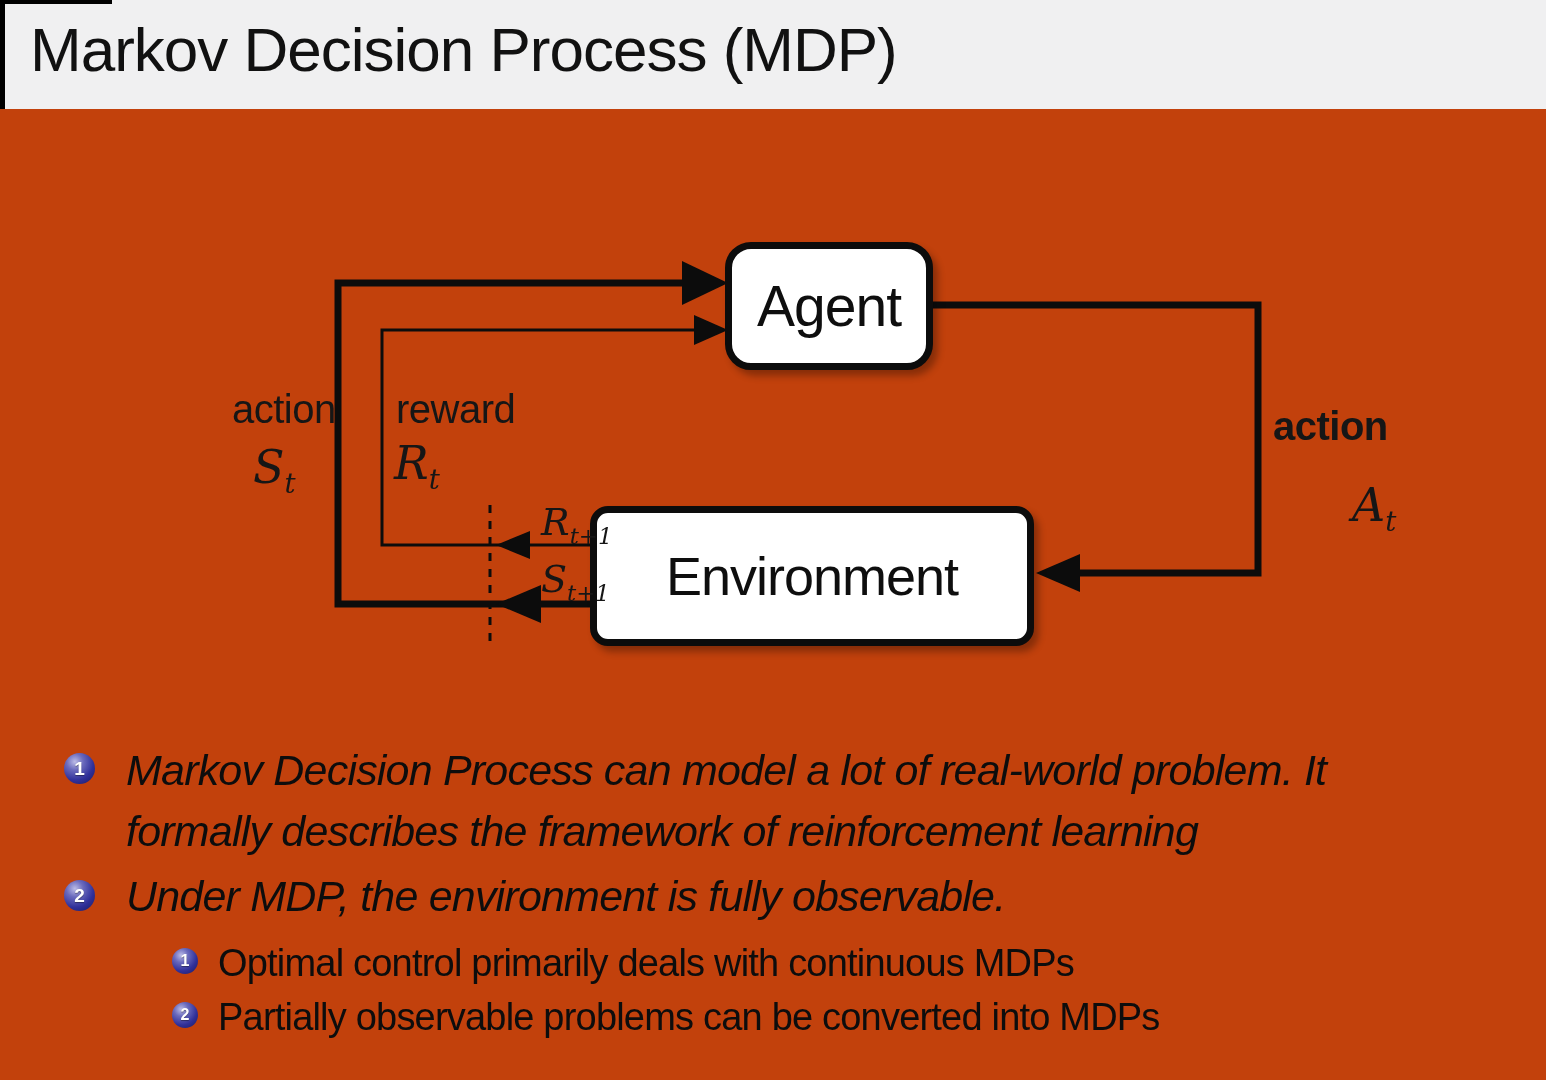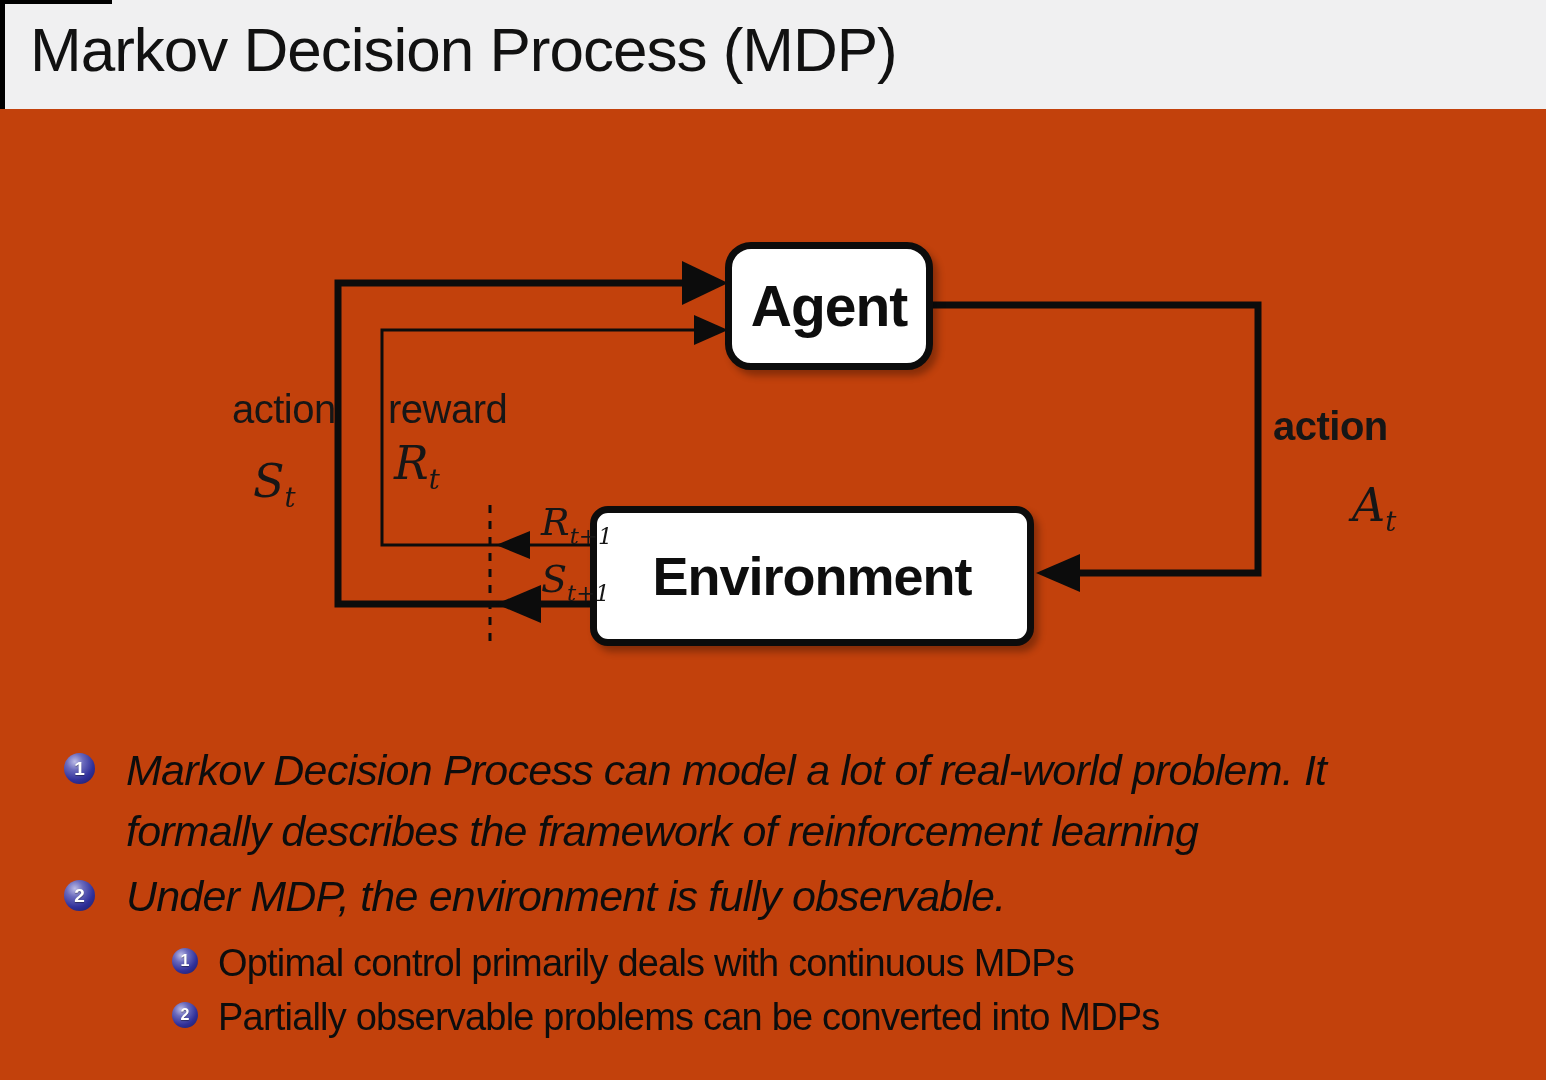--- a/index.html
+++ b/index.html
@@ -22,21 +22,20 @@
   }
 
   
   .diagram { position:absolute; left:0; top:110px; width:1546px; height:570px; }
   .diagram svg { position:absolute; left:0; top:0; }
   .node {
     position:absolute; box-sizing:border-box; background:#ffffff;
     border:7px solid #0c0c0c; display:flex; align-items:center; justify-content:center;
     box-shadow:5px 6px 7px rgba(0,0,0,0.30);
     letter-spacing:-1px;
-    font-weight:bold;
   }
   .node-agent { left:725px; top:132px; width:208px; height:128px; border-radius:26px; font-size:57px; }
   .node-env   { left:590px; top:396px; width:444px; height:140px; border-radius:18px; font-size:54px; }
 
   .edge-label { position:absolute; font-size:40px; letter-spacing:-0.5px; color:#161616; }
   .math { position:absolute; font-family:"DejaVu Serif", serif; font-style:italic; color:#161616; }
   .math sub { font-size:0.60em; font-style:italic; line-height:0; }
   .math-big   { font-size:46px; }
   .math-small { font-size:38px; }
 
@@ -84,23 +83,23 @@
     </svg>
 
     <div class="node node-agent">
       <span>Agent</span>
     </div>
     <div class="node node-env">
       <span>Environment</span>
     </div>
 
     <div class="edge-label" style="left:232px; top:277px;">action</div>
-    <div class="math math-big" style="left:253px; top:344px;"><span>S</span><sub>t</sub></div>
+    <div class="math math-big" style="left:253px; top:330px;"><span>S</span><sub>t</sub></div>
 
-    <div class="edge-label" style="left:388px; top:277px;">reward</div>
+    <div class="edge-label" style="left:396px; top:277px;">reward</div>
     <div class="math math-big" style="left:394px; top:326px;"><span>R</span><sub>t</sub></div>
 
     <div class="edge-label" style="left:1273px; top:294px;font-weight:bold;">action</div>
     <div class="math math-big" style="left:1352px; top:348px;margin-top:20px;"><span>A</span><sub>t</sub></div>
 
     <div class="math math-small" style="left:541px; top:390px;"><span>R</span><sub>t+1</sub></div>
 
     <div class="math math-small" style="left:541px; top:447px;"><span>S</span><sub>t+1</sub></div>
   </div>
 

